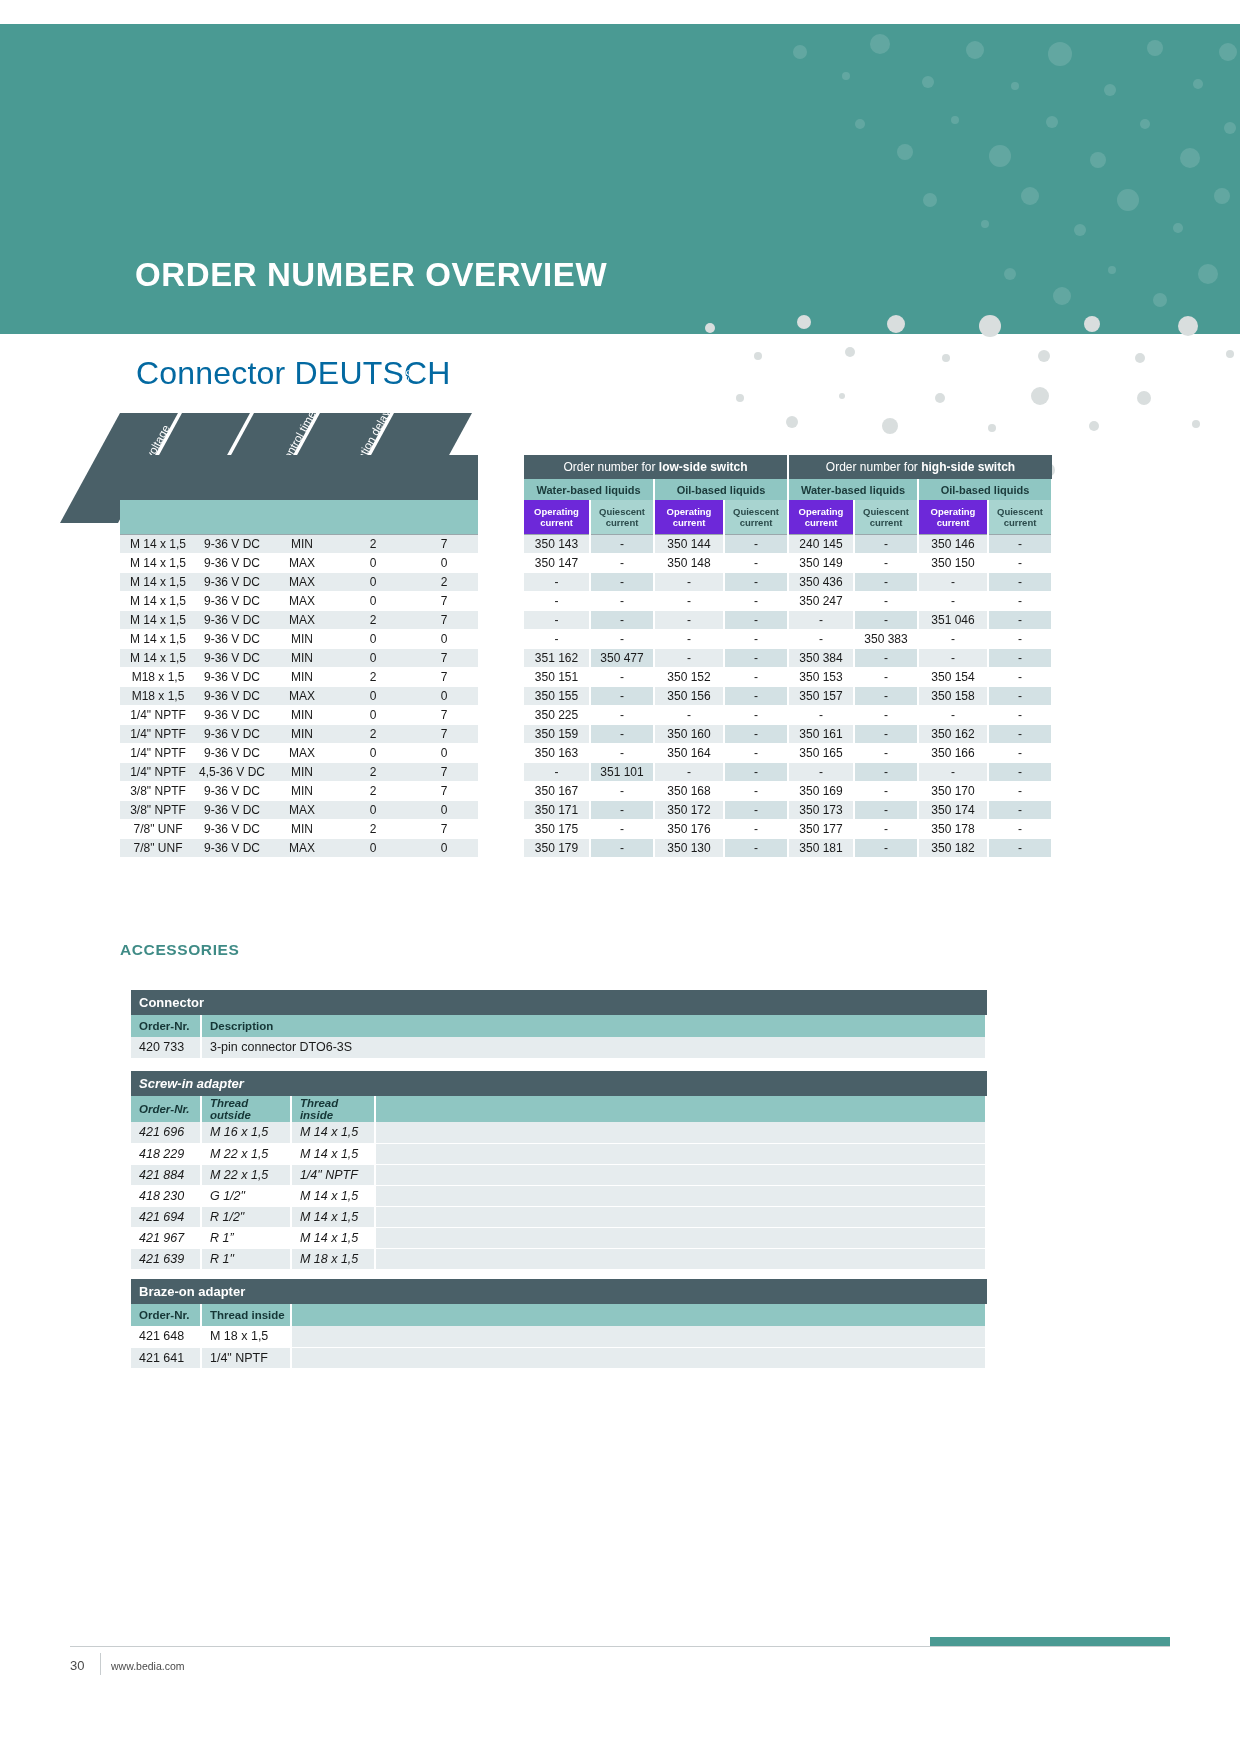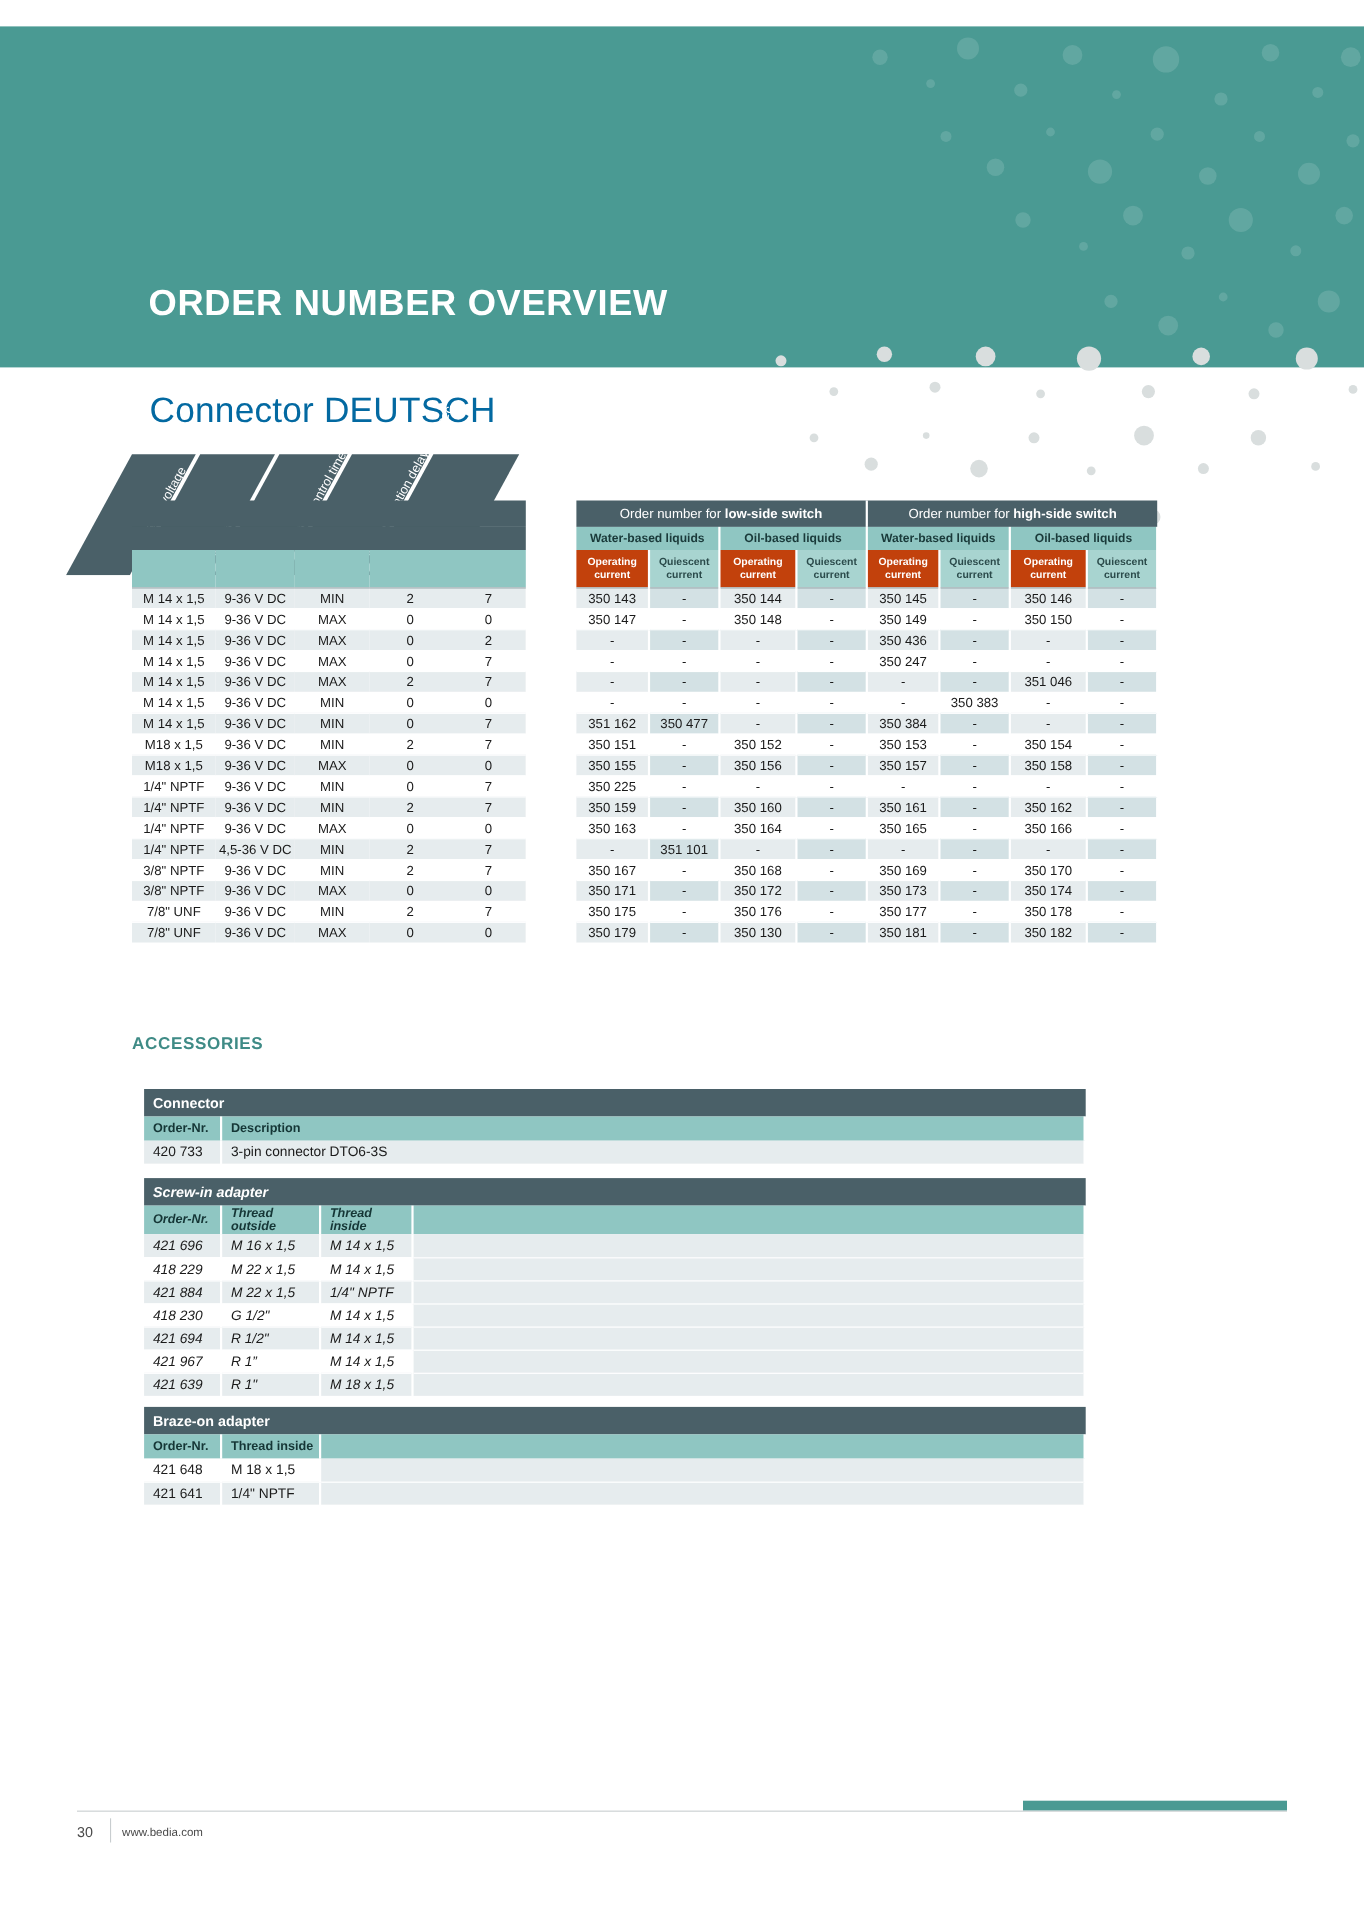--- a/index.html
+++ b/index.html
@@ -60,21 +60,21 @@
     background:#4a6068; color:#ffffff; font-weight:bold;
     text-align:center; font-size:12px; height:24px;
   }
   .grp-head .lite { font-weight:normal; }
   .liq-head {
     background:#8fc6c2; color:#1a3a3a; font-weight:bold;
     text-align:center; font-size:11px; height:21px;
     border-right:2px solid #ffffff;
   }
   .cur-head {
-    background:#c2410c; color:#ffffff; font-weight:bold;
+    background:#6d28d9; color:#ffffff; font-weight:bold;
     text-align:center; font-size:9.5px; line-height:11px;
     height:34px; border-right:2px solid #ffffff;
   }
   .cur-head.alt { background:#a8d4d0; color:#2b4b4b; }
   .blank-head-dark { background:#4a6068; }
   .blank-head-teal { background:#8fc6c2; }
 
   .main-table tbody td {
     height:19px; font-size:12px; text-align:center;
     border-bottom:1px solid #ffffff;
@@ -271,21 +271,21 @@
         <td class="rule-top">M 14 x 1,5</td>
         <td class="rule-top">9-36 V DC</td>
         <td class="rule-top">MIN</td>
         <td class="rule-top">2</td>
         <td class="rule-top">7</td>
         <td style="background: rgb(255, 255, 255); border-bottom: none;"></td>
         <td class="col-sep rule-top">350 143</td>
         <td class="tint col-sep rule-top">-</td>
         <td class="col-sep rule-top">350 144</td>
         <td class="tint col-sep rule-top">-</td>
-        <td class="col-sep rule-top">350 145</td>
+        <td class="col-sep rule-top">240 145</td>
         <td class="tint col-sep rule-top">-</td>
         <td class="col-sep rule-top">350 146</td>
         <td class="tint col-sep rule-top">-</td>
       </tr>
       <tr class="even">
         <td>M 14 x 1,5</td>
         <td>9-36 V DC</td>
         <td>MAX</td>
         <td>0</td>
         <td>0</td>

